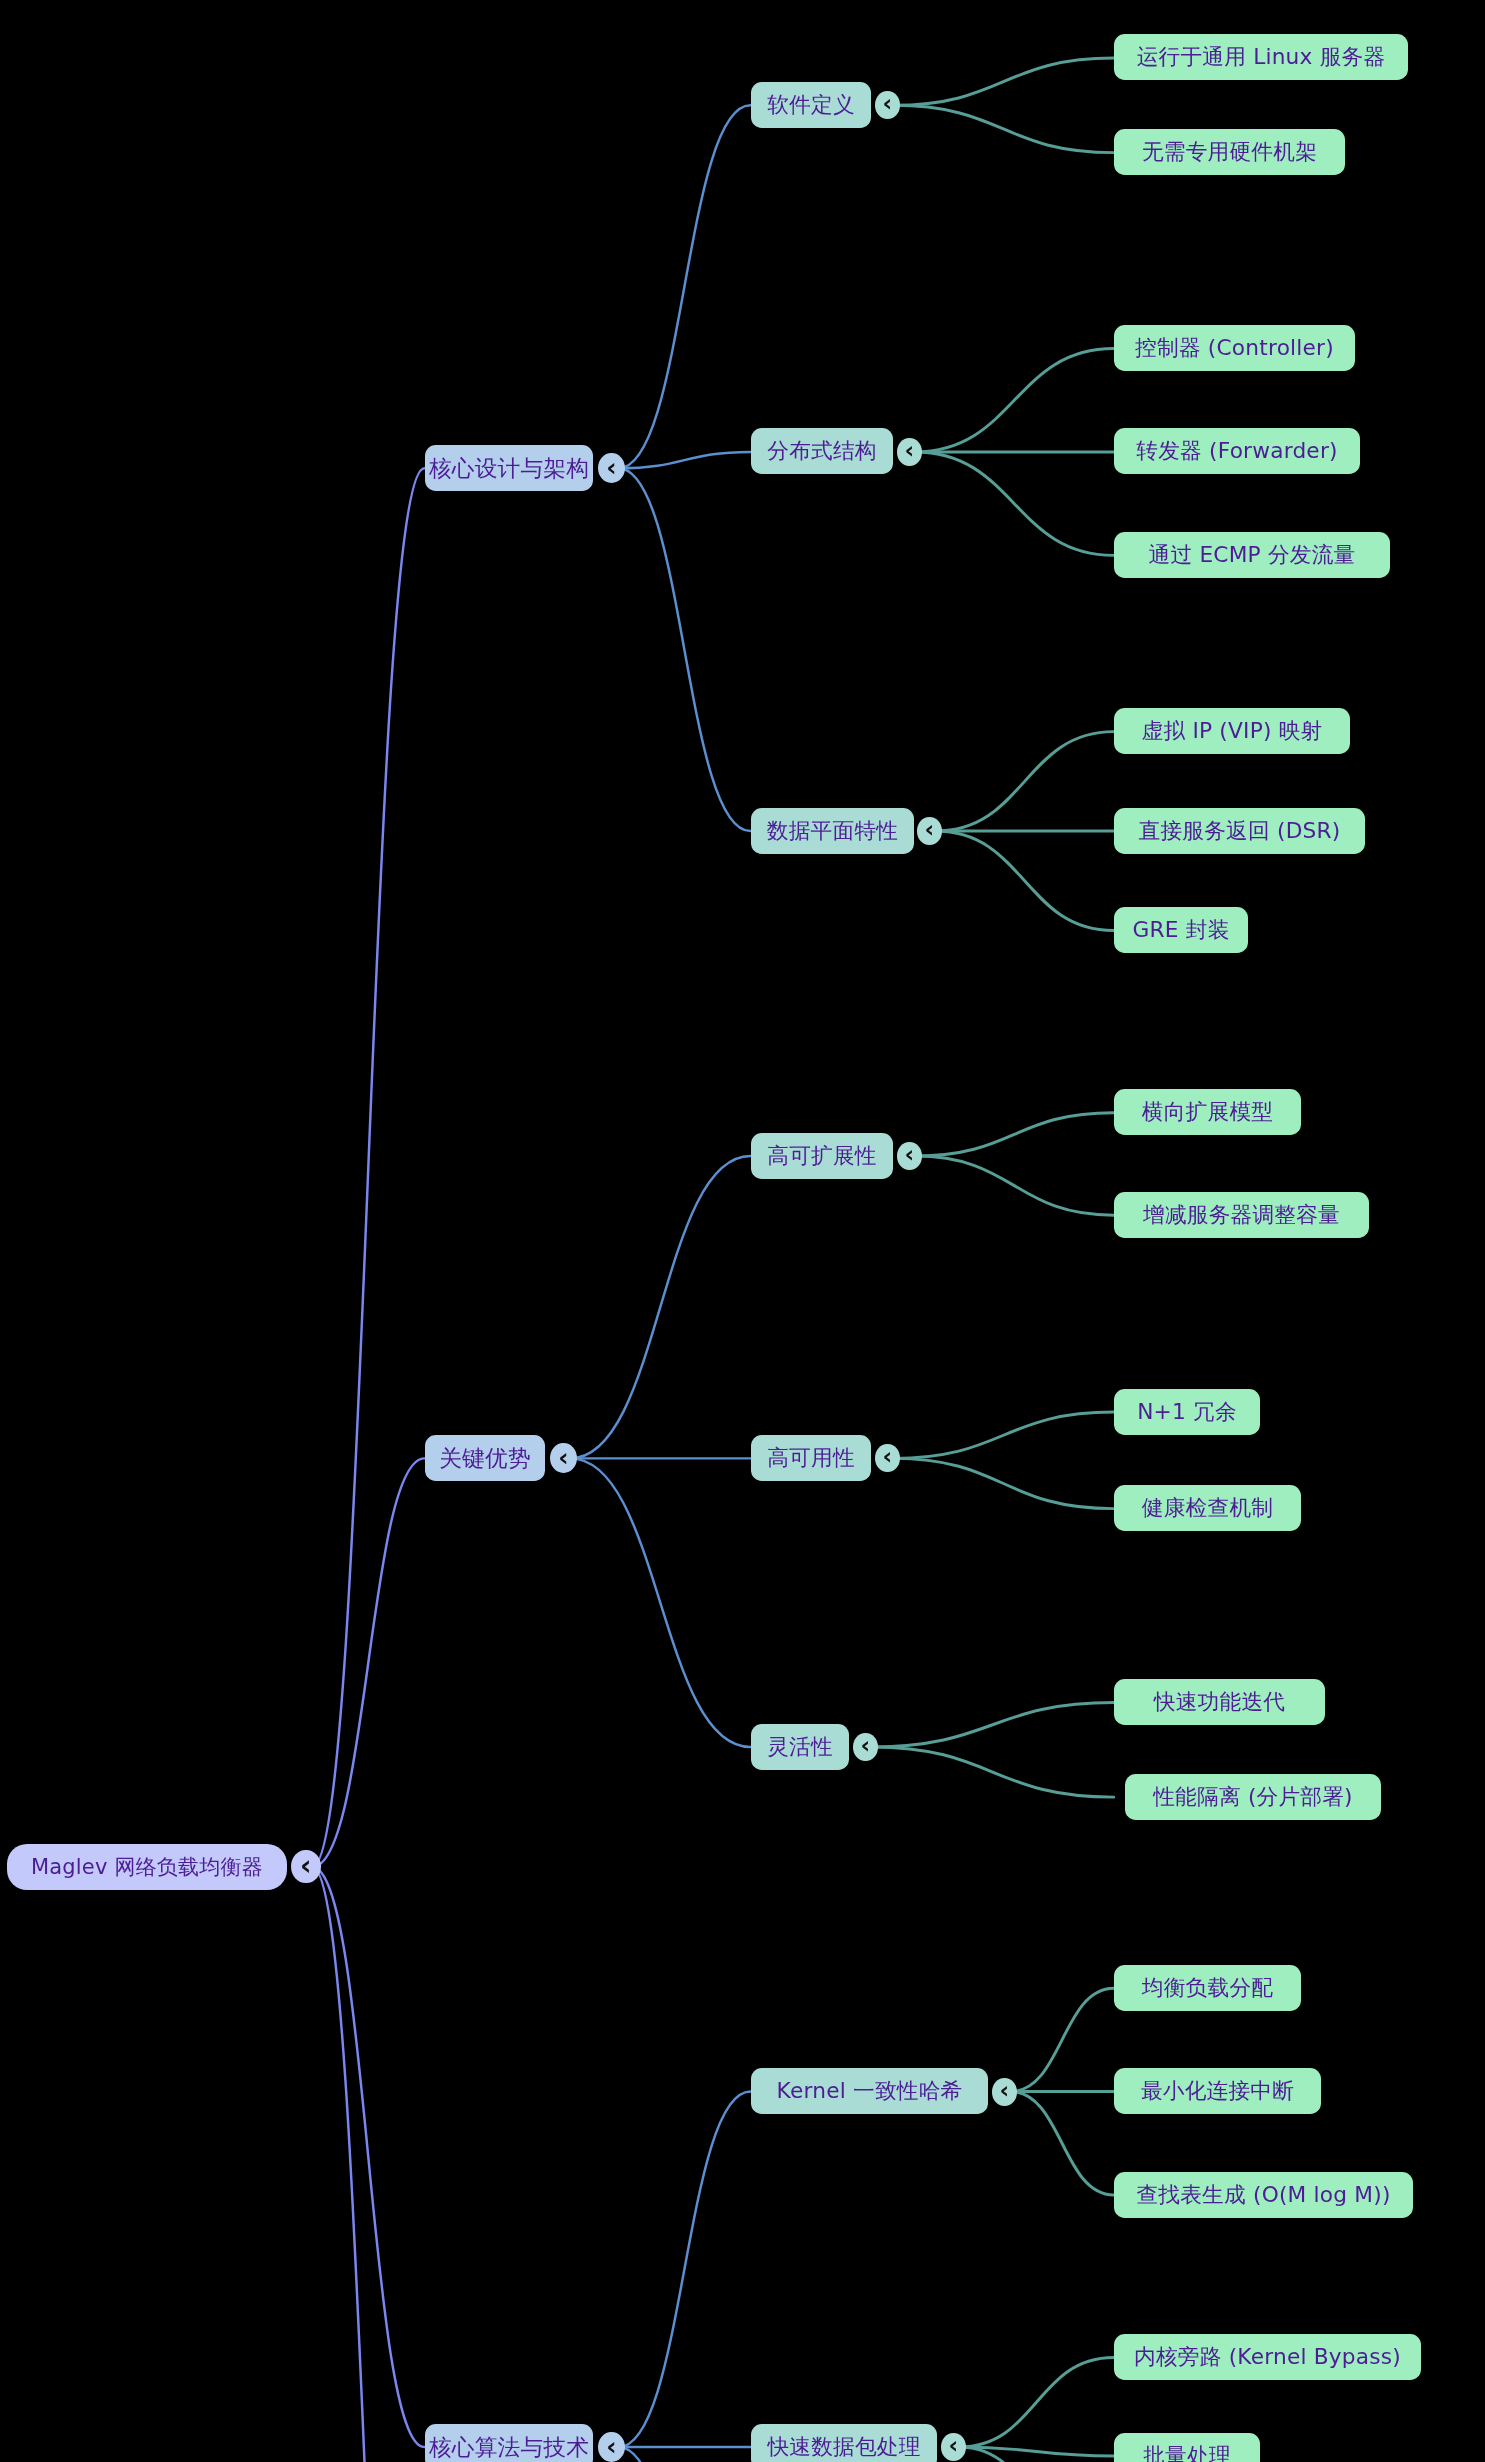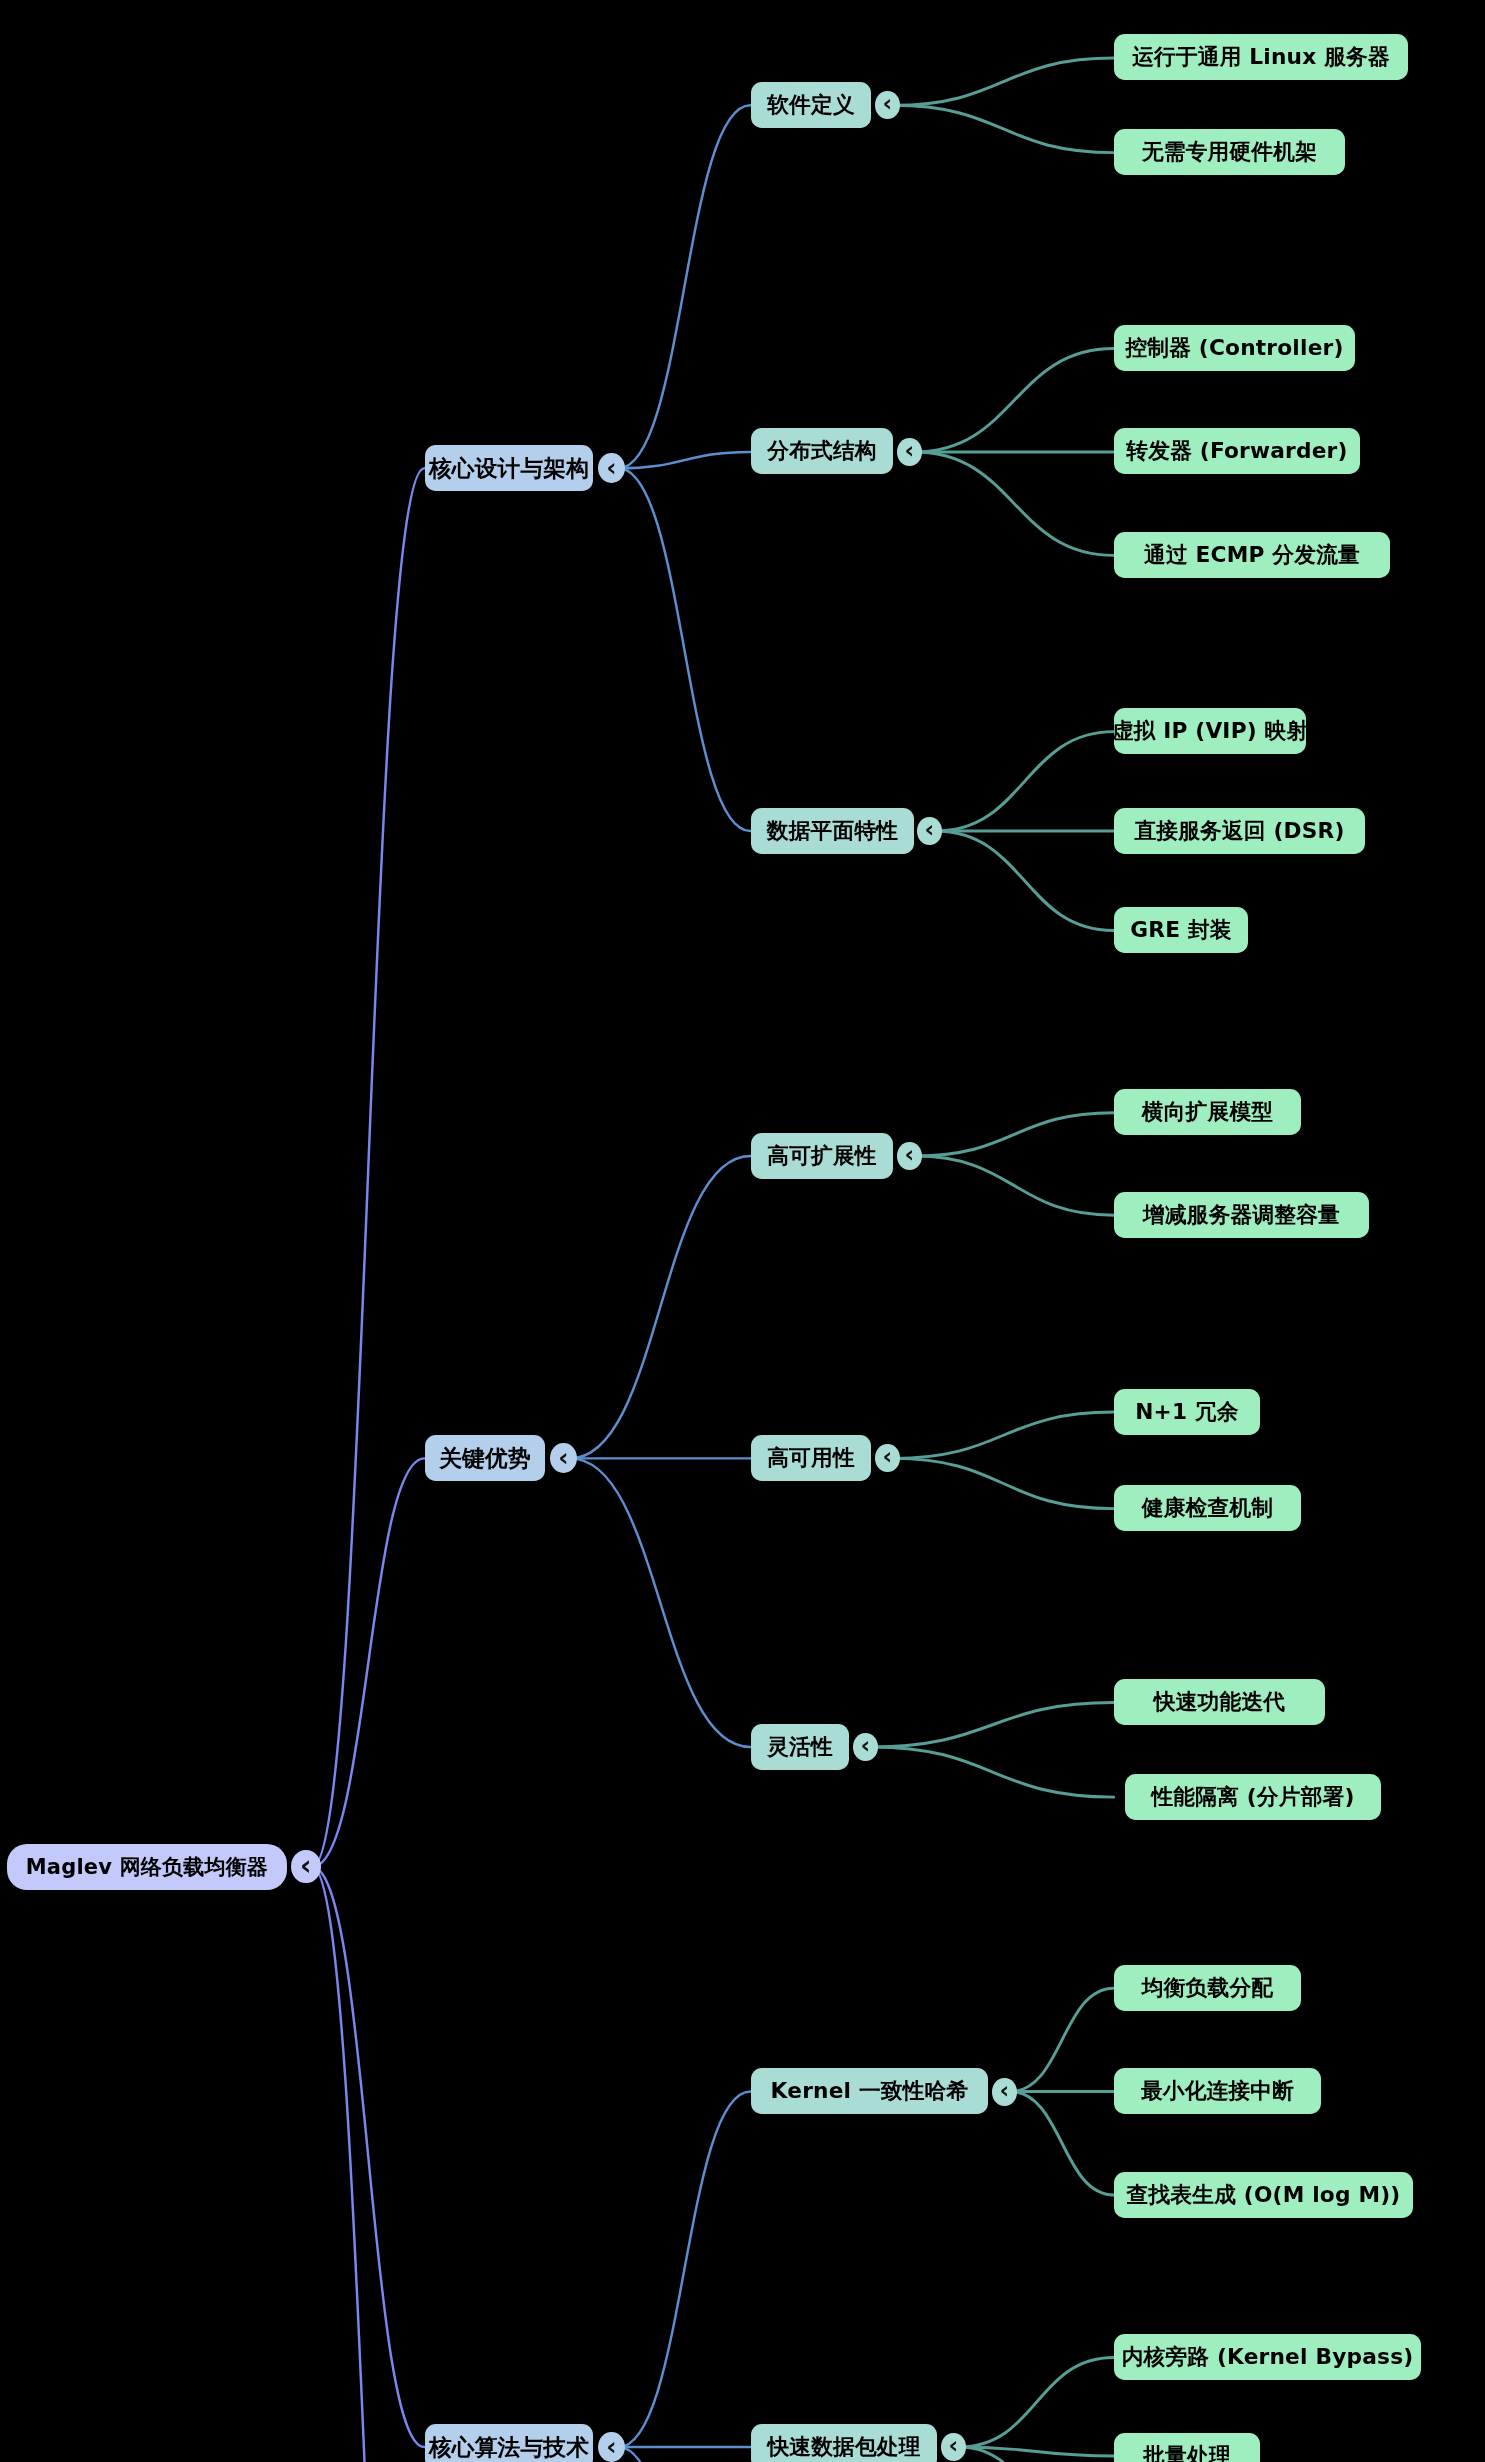--- a/index.html
+++ b/index.html
@@ -1,21 +1,21 @@
 <!DOCTYPE html>
 <html style="font-size:7.9px"><head>
 <meta charset="utf-8">
 <style>
   html,body{margin:0;padding:0;background:#000;}
   #canvas{position:relative;width:1485px;height:3515px;background:#000;
           font-family:"DejaVu Sans","Liberation Sans",sans-serif;overflow:hidden;}
   #edges{position:absolute;left:0;top:0;width:1485px;height:3515px;pointer-events:none;}
   .node{position:absolute;box-sizing:border-box;display:flex;align-items:center;
-        justify-content:center;border-radius:10.8px;color:#000000;
-        font-weight:700;letter-spacing:0.2px;white-space:nowrap;line-height:1;}
+        justify-content:center;border-radius:10.8px;color:#4c1d95;
+        font-weight:400;letter-spacing:0.2px;white-space:nowrap;line-height:1;}
   .node.root{background:#c3c9fa;font-size:21px;border-radius:20px;}
   .node.lvl1{background:#b3cfec;font-size:22.7px;}
   .node.lvl2{background:#a9dcd5;font-size:21.7px;}
   .node.lvl3{background:#9eeec0;font-size:21.7px;}
   .toggle{position:absolute;border-radius:50%;display:flex;align-items:center;
           justify-content:center;font-size:19.7px;color:#111;font-weight:600;
           line-height:1;cursor:pointer;}
   .toggle.root{background:#c3c9fa;}
   .toggle.lvl1{background:#b3cfec;}
   .toggle.lvl2{background:#a9dcd5;}
@@ -99,21 +99,21 @@
     </div>
     <div class="node lvl3" style="left: 1114px; top: 532px; width: 276px; height: 46px;">
       <span>通过 ECMP 分发流量</span>
     </div>
     <div class="node lvl2" style="left: 751px; top: 808px; width: 163px; height: 46px;">
       <span>数据平面特性</span>
     </div>
     <div class="toggle lvl2" style="left: 917px; top: 817px; width: 24.6px; height: 27.6px;">
       <span style="font-size: 23.4px; font-weight: 700; transform: translateY(-1px);">‹</span>
     </div>
-    <div class="node lvl3" style="left: 1114px; top: 708px; width: 192px; height: 46px;">
+    <div class="node lvl3" style="left: 1114px; top: 708px; width: 236px; height: 46px;">
       <span>虚拟 IP (VIP) 映射</span>
     </div>
     <div class="node lvl3" style="left: 1114px; top: 808px; width: 251px; height: 46px;">
       <span>直接服务返回 (DSR)</span>
     </div>
     <div class="node lvl3" style="left: 1114px; top: 907px; width: 134px; height: 46px;">
       <span>GRE 封装</span>
     </div>
     <div class="node lvl1" style="left: 425px; top: 1435px; width: 120px; height: 46px;">
       <span>关键优势</span>

